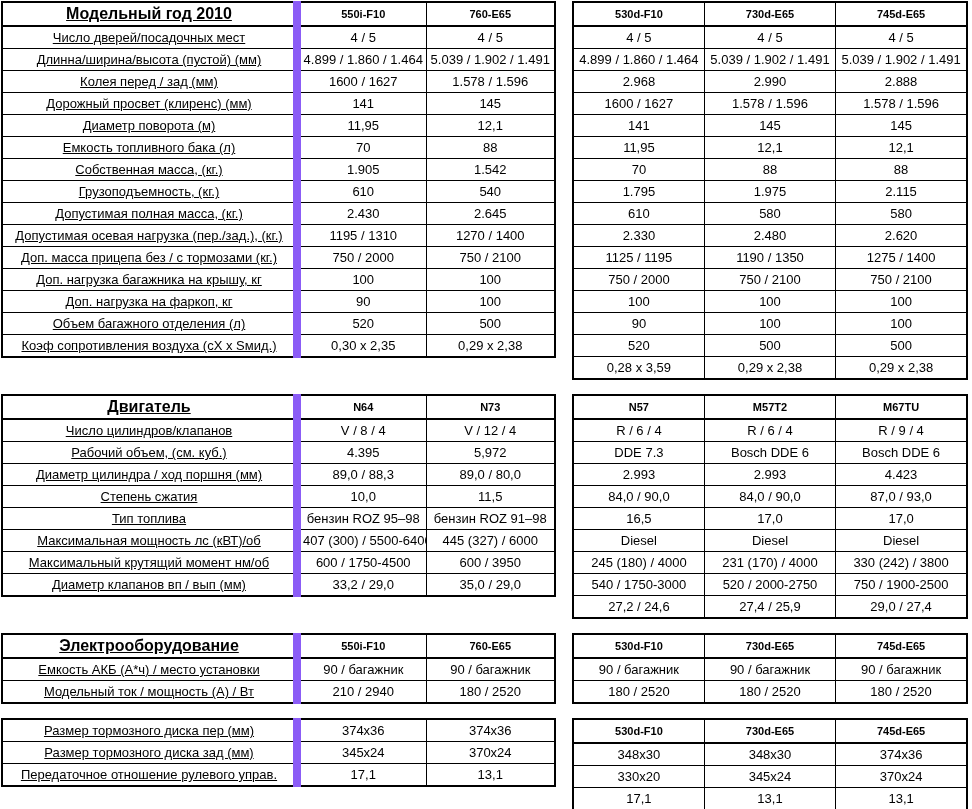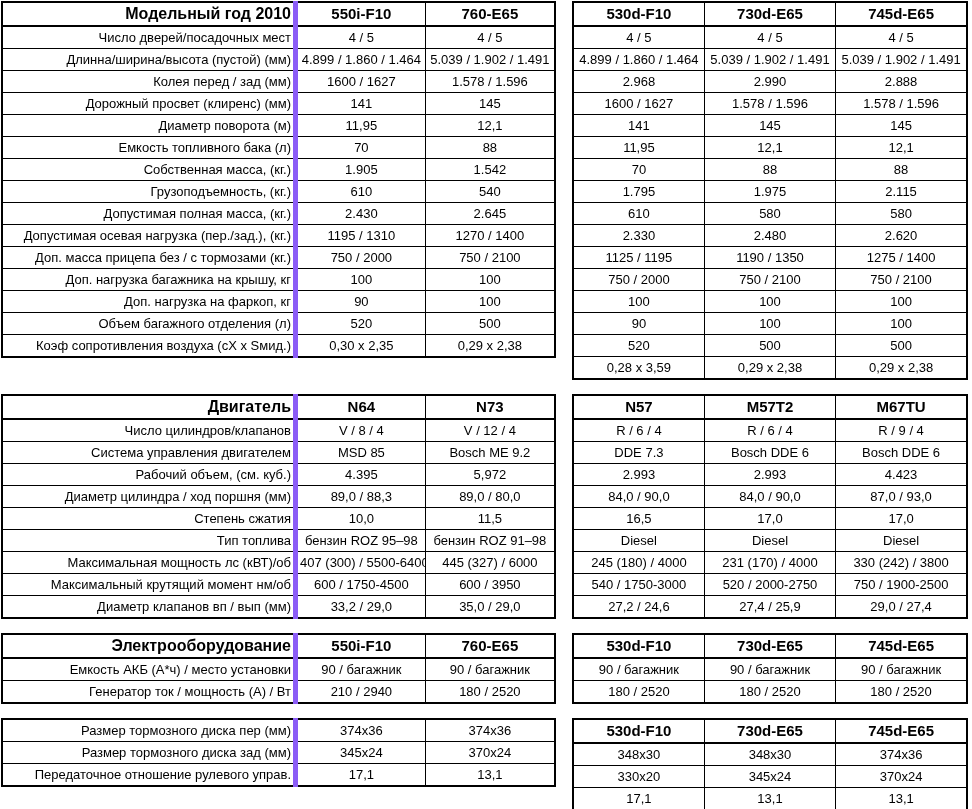--- a/index.html
+++ b/index.html
@@ -35,28 +35,29 @@
     height: 21px;
     padding: 0 2px;
     font-size: 13px;
     line-height: 21px;
     text-align: center;
     vertical-align: middle;
     white-space: nowrap;
     overflow: hidden;
   }
   table.tbl td.lab {
-    text-align: right;
+    text-align: center;
     padding-left: 4px;
-    border-right: 5px solid #8b5cf6;
+    border-right: 8px solid #8b5cf6;
+    text-decoration: underline;
   }
   table.tbl-left td.lab { width: 284px; }
   table.tbl tr.head td {
     font-weight: bold;
-    font-size: 15px;
+    font-size: 11px;
     height: 22px;
     line-height: 22px;
     border-bottom: 2px solid #000000;
   }
   table.tbl tr.head td.title {
     font-size: 16px;
   }
 </style>
 </head>
 <body>
@@ -245,25 +246,20 @@
               <td class="lab title">Двигатель</td>
               <td class="val">N64</td>
               <td class="val">N73</td>
             </tr>
             <tr>
               <td class="lab">Число цилиндров/клапанов</td>
               <td class="val">V / 8 / 4</td>
               <td class="val">V / 12 / 4</td>
             </tr>
             <tr>
-              <td class="lab">Система управления двигателем</td>
-              <td class="val">MSD 85</td>
-              <td class="val">Bosch ME 9.2</td>
-            </tr>
-            <tr>
               <td class="lab">Рабочий объем, (см. куб.)</td>
               <td class="val">4.395</td>
               <td class="val">5,972</td>
             </tr>
             <tr>
               <td class="lab">Диаметр цилиндра / ход поршня  (мм)</td>
               <td class="val">89,0 / 88,3</td>
               <td class="val">89,0 / 80,0</td>
             </tr>
             <tr>
@@ -355,21 +351,21 @@
               <td class="lab title">Электрооборудование</td>
               <td class="val">550i-F10</td>
               <td class="val">760-E65</td>
             </tr>
             <tr>
               <td class="lab">Емкость АКБ (А*ч) / место установки</td>
               <td class="val">90 / багажник</td>
               <td class="val">90 / багажник</td>
             </tr>
             <tr>
-              <td class="lab">Генератор ток / мощность (А) / Вт</td>
+              <td class="lab">Модельный ток / мощность (А) / Вт</td>
               <td class="val">210 / 2940</td>
               <td class="val">180 / 2520</td>
             </tr>
           </tbody>
         </table>
         <table class="tbl tbl-right">
           <tbody>
             <tr class="head">
               <td class="val">530d-F10</td>
               <td class="val">730d-E65</td>

